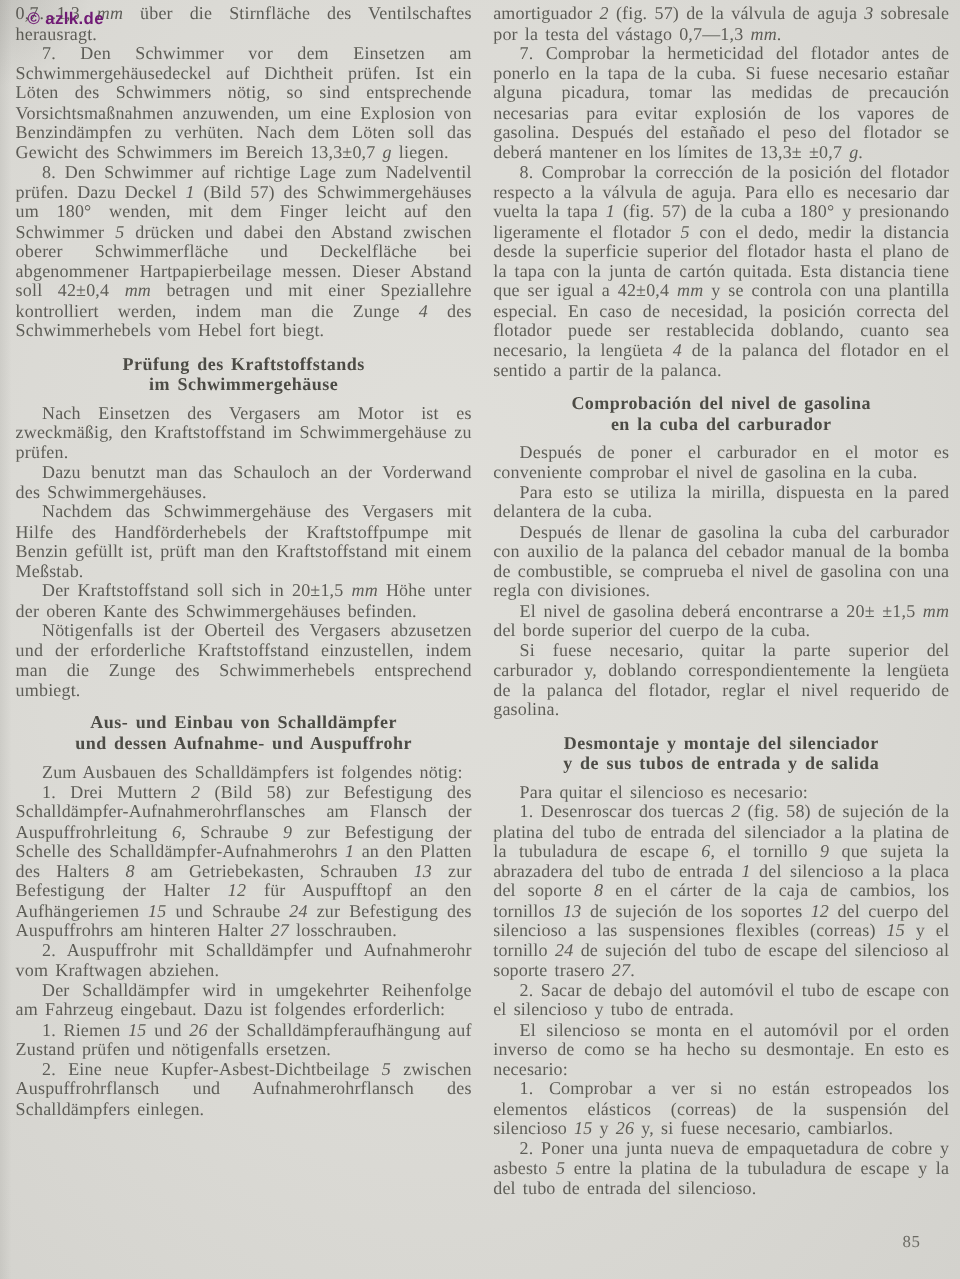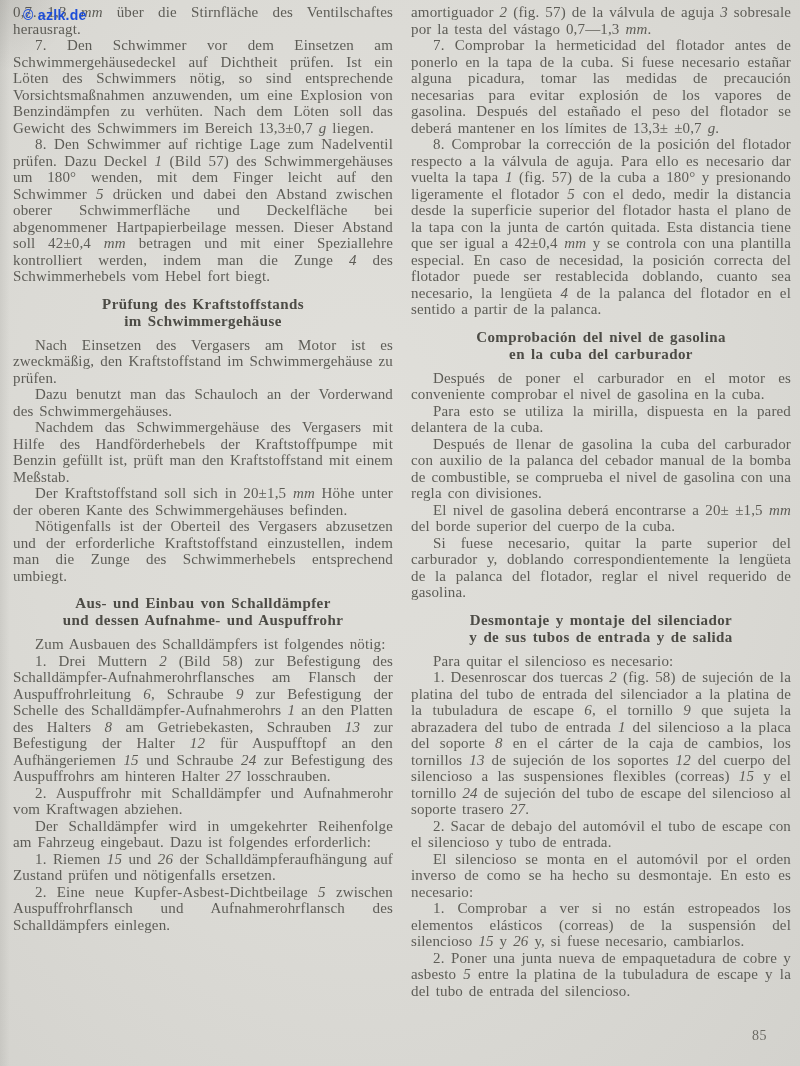--- a/index.html
+++ b/index.html
@@ -57,21 +57,21 @@
     font-style: italic;
   }
   .watermark {
     position: absolute;
     top: 7px;
     left: 23px;
     font-family: "Liberation Sans", "DejaVu Sans", sans-serif;
     font-weight: bold;
     font-size: 14px;
     letter-spacing: 0.3px;
-    color: #1d4ed8;
+    color: #701a75;
     z-index: 5;
   }
   .page-number {
     position: absolute;
     right: 33px;
     bottom: 22px;
     font-size: 14px;
     letter-spacing: 0.5px;
     color: #6b6a63;
   }

